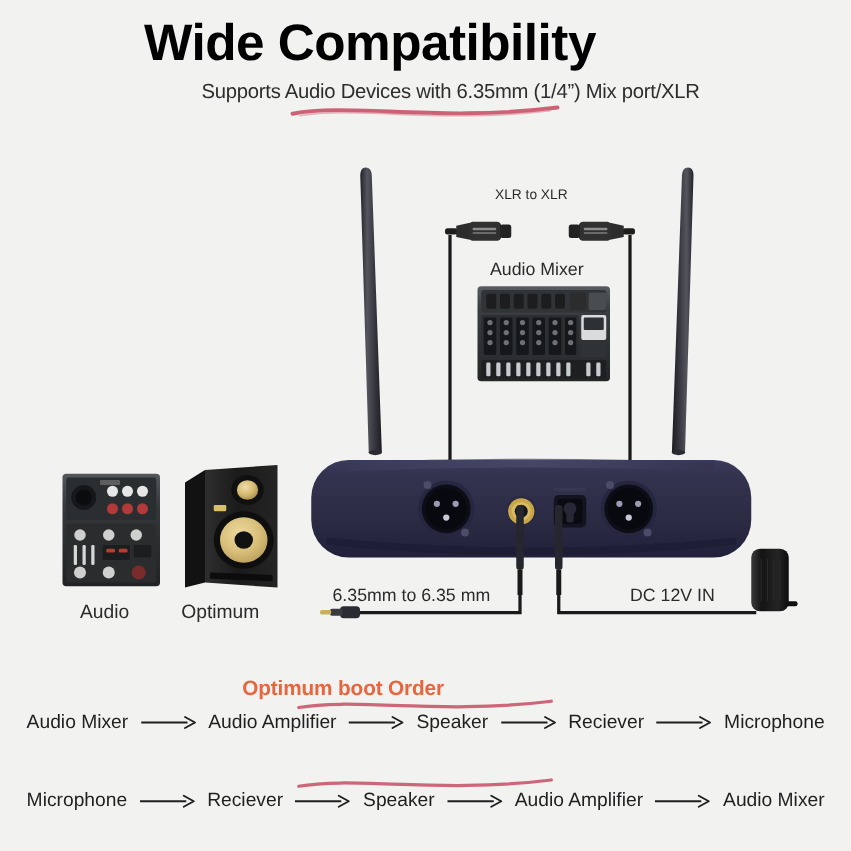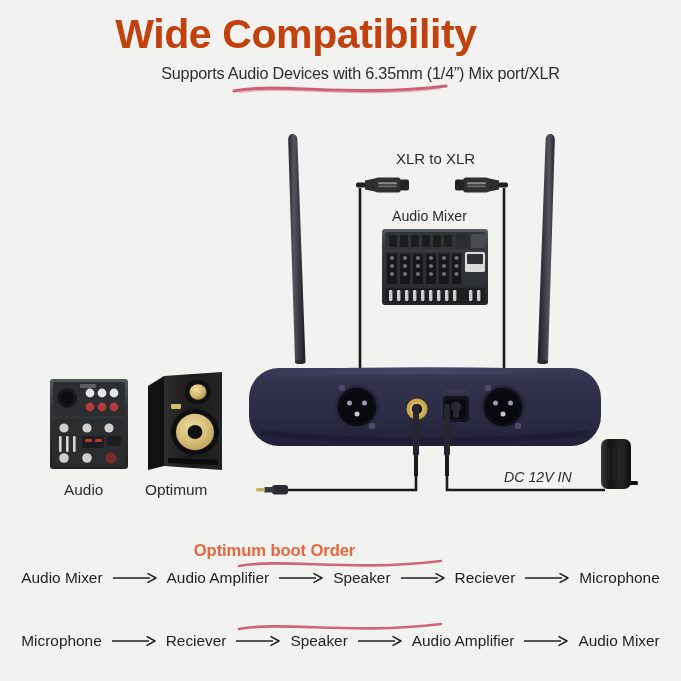--- a/index.html
+++ b/index.html
@@ -25,21 +25,21 @@
   
   .hdr-title {
     position: absolute;
     top: 12px;
     left: 0;
     width: 592px;
     text-align: center;
     font-size: 41px;
     font-weight: bold;
     letter-spacing: -0.4px;
-    color: #c2410c;
+    color: #000000;
     line-height: 1.08;
   }
   .hdr-sub {
     position: absolute;
     top: 64px;
     left: 0;
     width: 681px;
     text-align: center;
     font-size: 16.2px;
     font-weight: 400;
@@ -53,24 +53,24 @@
   }
   .swoosh-top { top: 80px; left: 230px; }
 
   
   .lbl {
     position: absolute;
     font-size: 13.4px;
     color: #2b2b2b;
     white-space: nowrap;
   }
-  .lbl-xlr    { top: 150px; left: 396px; font-size: 15px; }
+  .lbl-xlr    { top: 150px; left: 396px; font-size: 11px; }
   .lbl-mixer  { top: 208px; left: 392px; font-size: 14.2px; }
   .lbl-635    { top: 469px; left: 266px; font-size: 14.2px; }
-  .lbl-dc     { top: 469px; left: 504px; font-size: 14.2px; font-style: italic; }
+  .lbl-dc     { top: 469px; left: 504px; font-size: 14.2px; }
   .lbl-dev-mixer { top: 481px; left: 64px; font-size: 15.4px; }
   .lbl-dev-spk   { top: 481px; left: 145px; font-size: 15.4px; }
 
   
   .abs { position: absolute; }
 
   
   .ord-title {
     position: absolute;
     left: 0;
@@ -334,20 +334,21 @@
     <rect x="5" y="2" width="30" height="50" rx="7" fill="url(#adpG)"></rect>
     <g stroke="#2e2e2e" stroke-width="0.9" opacity="0.8">
       <line x1="13" y1="10" x2="13" y2="44"></line>
       <line x1="18" y1="10" x2="18" y2="44"></line>
       <line x1="23" y1="10" x2="23" y2="44"></line>
       <line x1="28" y1="10" x2="28" y2="44"></line>
     </g>
     <rect x="33" y="44" width="9" height="4" rx="1.6" fill="#111"></rect>
   </svg>
 
+  <div class="lbl lbl-635">6.35mm to 6.35 mm</div>
   <div class="lbl lbl-dc">DC 12V IN</div>
 
   <svg class="abs" style="top:378px; left:49px;" width="80" height="92" viewBox="0 0 80 92">
     <defs>
       <linearGradient id="smxB" x1="0" y1="0" x2="0" y2="1">
         <stop offset="0%" stop-color="#55585b"></stop>
         <stop offset="30%" stop-color="#35383b"></stop>
         <stop offset="100%" stop-color="#202223"></stop>
       </linearGradient>
     </defs>

